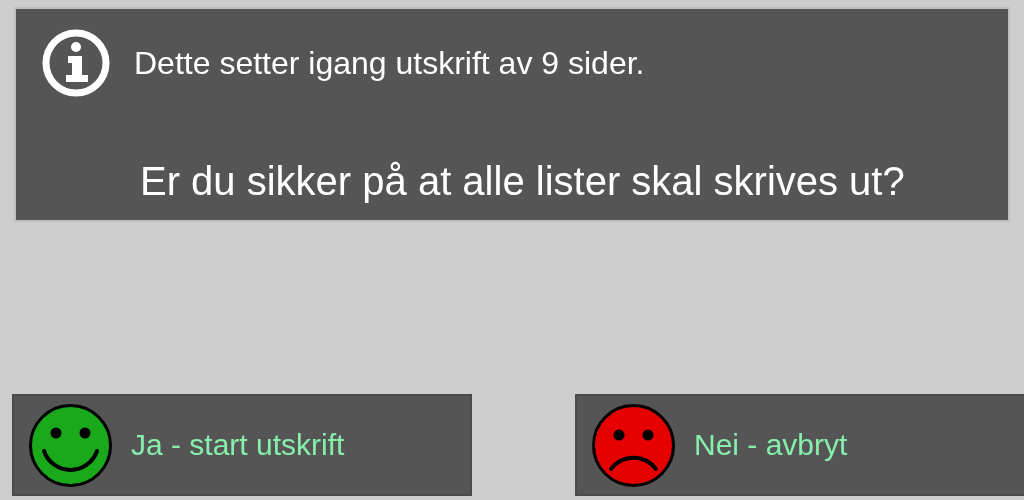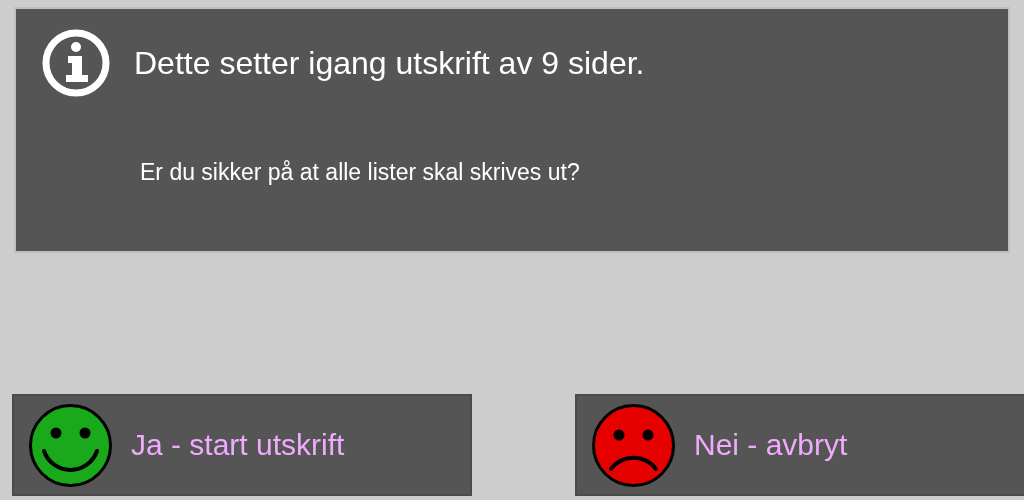--- a/index.html
+++ b/index.html
@@ -8,38 +8,38 @@
     height: 500px;
     background: #cdcdcd;
     font-family: Arial, Helvetica, sans-serif;
     overflow: hidden;
   }
   .message-box {
     position: absolute;
     left: 14px;
     top: 7px;
     width: 996px;
-    height: 246px;
+    height: 215px;
     background: #555555;
     border: 2px solid #bfbfbf;
     color: #ffffff;
     padding: 18px 24px;
   }
   .msg-row1 {
     display: flex;
     align-items: center;
     gap: 22px;
   }
   .info-icon svg { display: block; }
   .msg-line1 {
     font-size: 32px;
     font-weight: 400;
   }
   .msg-line2 {
-    font-size: 23px;
+    font-size: 40px;
     font-weight: 400;
     margin-left: 100px;
     margin-top: 60px;
   }
   .btn {
     position: absolute;
     height: 102px;
     background: #555555;
     border: 2px solid #4a4a4a;
     display: flex;
@@ -52,21 +52,21 @@
     left: 12px;
     top: 394px;
     width: 460px;
   }
   .btn-no {
     left: 575px;
     top: 394px;
     width: 460px;
   }
   .btn-label {
-    color: #f0abfc;
+    color: #86efac;
     font-size: 30px;
   }
   .face-icon svg { display: block; }
 </style>
 </head>
 <body>
 
 <div class="message-box">
   <div class="msg-row1">
     <span class="info-icon">

